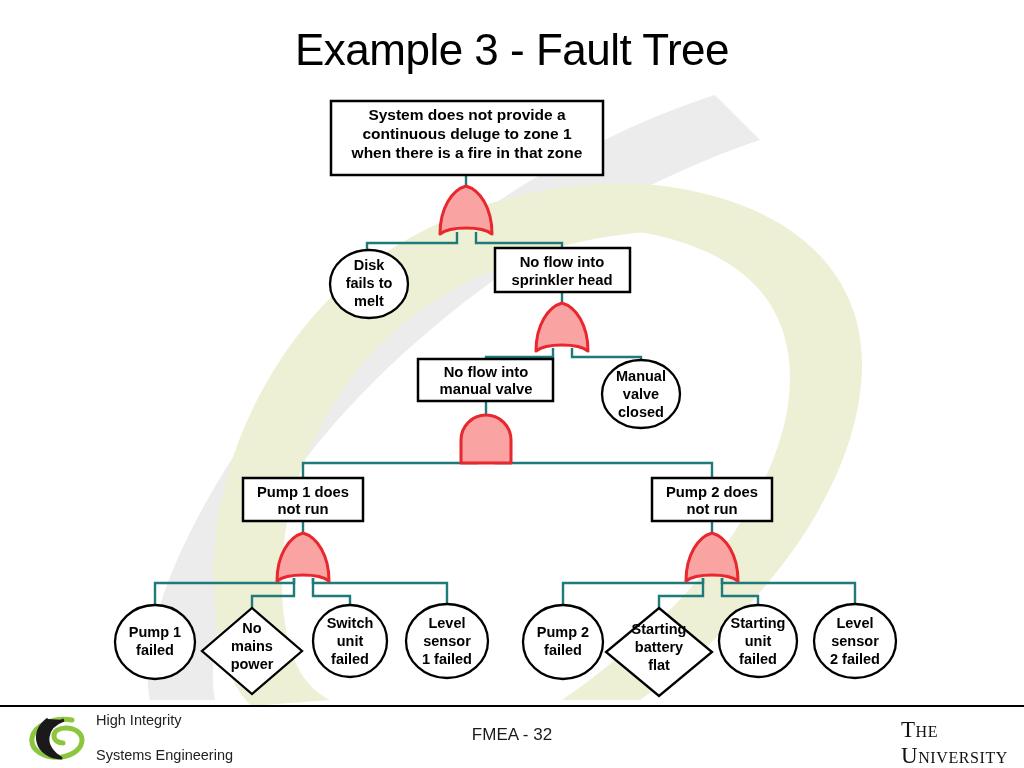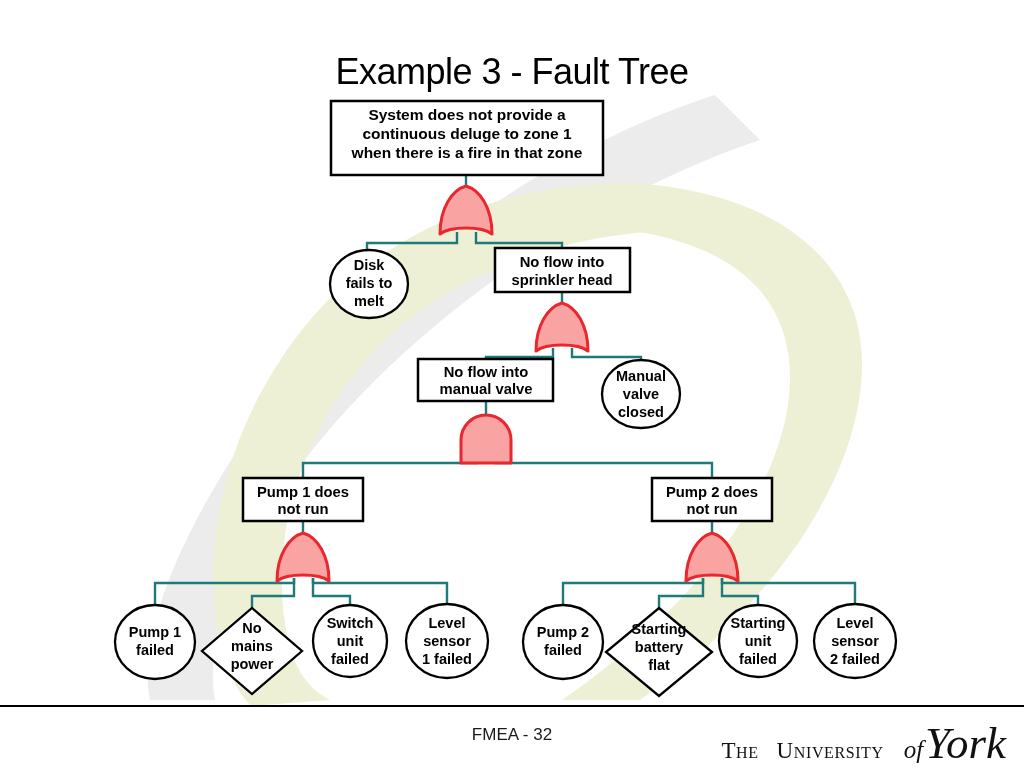--- a/index.html
+++ b/index.html
@@ -28,27 +28,26 @@
     z-index: 0;
     pointer-events: none;
   }
   #slide-title {
     position: absolute;
     left: 0;
     top: 28px;
     width: 1024px;
     text-align: center;
     font-family: "Liberation Sans", sans-serif;
-    font-size: 36px;
+    font-size: 44px;
     font-weight: 400;
     color: #000000;
     letter-spacing: -0.5px;
     line-height: 1.0;
     z-index: 3;
-    margin-top: 26px;
   }
   #tree-svg {
     position: absolute;
     left: 0; top: 0;
     width: 1024px; height: 768px;
     z-index: 2;
   }
   .node-text {
     font-family: "Liberation Sans", sans-serif;
     font-weight: bold;
@@ -101,20 +100,21 @@
   #york-logo {
     position: absolute;
     right: 18px;
     top: 12px;
     height: 40px;
     display: flex;
     align-items: baseline;
     font-family: "Liberation Serif", serif;
     color: #111111;
     white-space: nowrap;
+    flex-direction: column;
   }
   #york-the {
     font-size: 23px;
     font-variant: small-caps;
     letter-spacing: 0.6px;
   }
   #york-university {
     font-size: 23px;
     font-variant: small-caps;
     letter-spacing: 0.6px;
@@ -297,20 +297,30 @@
       <text class="node-text" x="855" y="628" font-size="14.5" text-anchor="middle">Level</text>
       <text class="node-text" x="855" y="646" font-size="14.5" text-anchor="middle">sensor</text>
       <text class="node-text" x="855" y="664" font-size="14.5" text-anchor="middle">2 failed</text>
     </g>
   </svg>
 
   <div id="footer-rule"></div>
 
   <div id="footer">
 
+    <div id="hise-logo">
+      <svg width="62" height="46" viewBox="0 0 62 46">
+        <path d="M 44 5 C 26 2 6 10 4 23 C 2 36 18 44 34 42 C 46 40 54 33 54 25 C 54 18 47 13 38 13 C 31 13 26 16 26 21 C 26 25 30 28 35 28" fill="none" stroke="#8cc63f" stroke-width="5" stroke-linecap="round"></path>
+        <path d="M 20 4 C 12 10 8 18 10 27 C 12 36 22 43 33 43 C 24 38 19 30 20 22 C 21 14 27 8 36 5" fill="#1a1a1a" stroke="#1a1a1a" stroke-width="3" stroke-linejoin="round"></path>
+      </svg>
+      <div id="hise-logo-text">
+        <div>High Integrity</div>
+        <div>Systems Engineering</div>
+      </div>
+    </div>
 
     <div id="footer-center">FMEA - 32</div>
 
     <div id="york-logo">
       <span id="york-the">The</span>
       <span id="york-university">University</span>
       <span id="york-of">of</span>
       <span id="york-york">York</span>
     </div>
 

